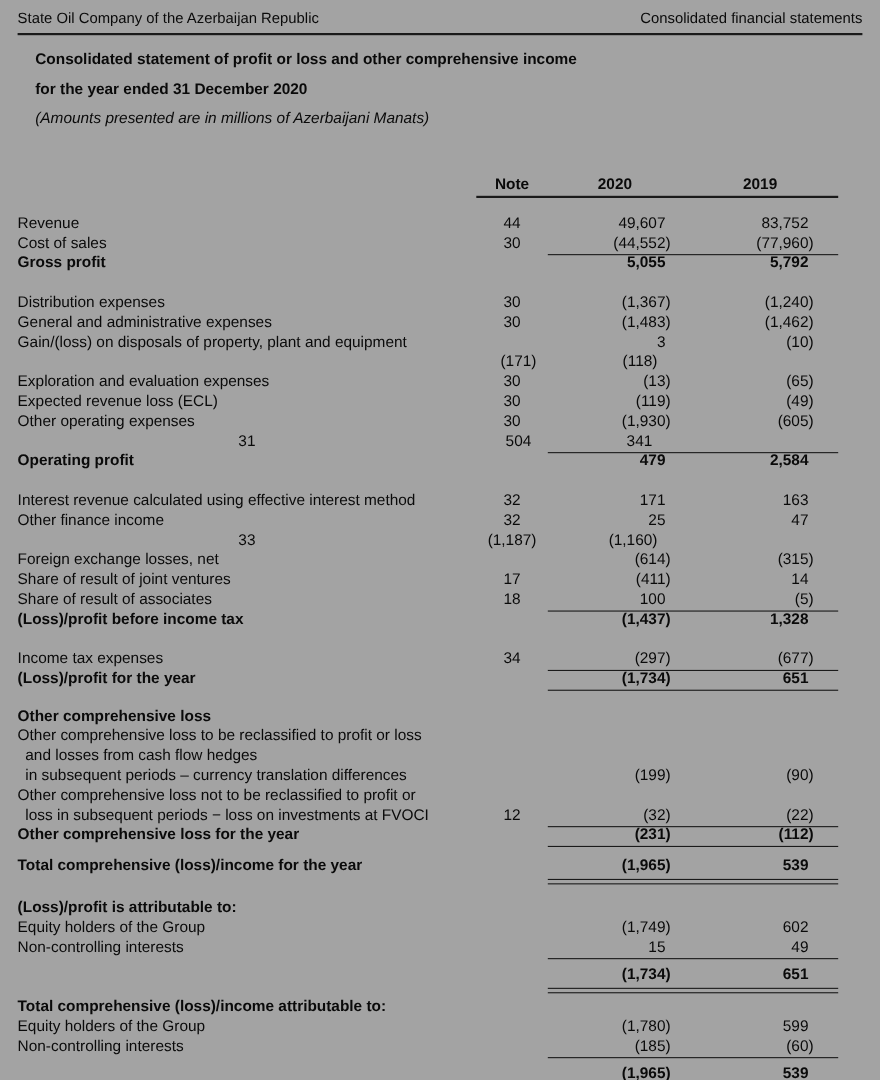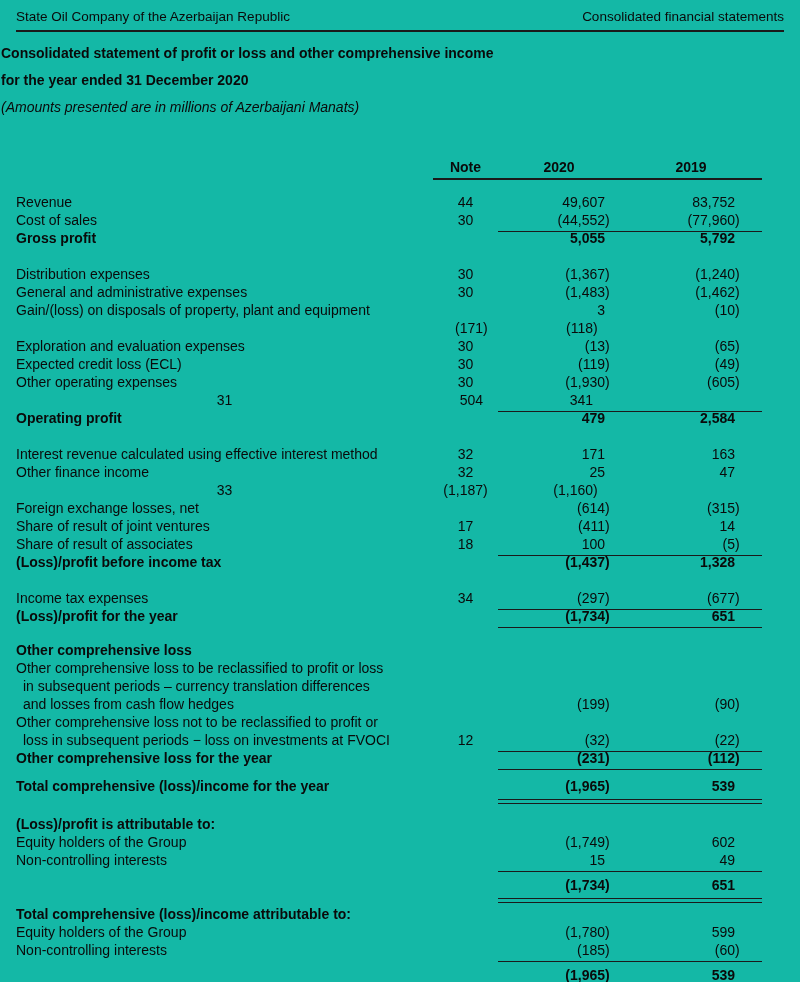--- a/index.html
+++ b/index.html
@@ -1,33 +1,33 @@
 <!DOCTYPE html>
 <html><head>
 <meta charset="utf-8">
 <style>
   html,body{margin:0;padding:0;background:#e8e8e8;}
   .page{
     position:relative;
     width:800px;height:982px;
-    background:#14b8a6;color:#0a0a0a;
+    background:#a3a3a3;color:#0a0a0a;
     font-family:"Liberation Sans","DejaVu Sans",sans-serif;
     overflow:hidden;
     margin:0 auto;
   }
   
   .topbar{
     margin:0 16px;
     padding:9px 0 5px 0;
     border-bottom:2px solid #1a1a1a;
     display:flex;justify-content:space-between;align-items:baseline;
     font-size:13.5px;line-height:16px;
   }
   
-  .titleblock{margin:12px 16px 0 1px;}
+  .titleblock{margin:12px 16px 0 32px;}
   .title-line{font-weight:bold;font-size:14px;line-height:18px;}
   .title-line2{font-weight:bold;font-size:14px;line-height:18px;margin-top:9px;}
   .units-note{font-style:italic;font-size:14px;line-height:17px;margin-top:10px;}
   
   .table{margin:28px 0 0 16px;width:746px;}
   .colhead{
     display:grid;grid-template-columns:417px 65px 122px 142px;
     font-weight:bold;font-size:14px;line-height:18px;margin-top:42px;
   }
   .colhead .ch{text-align:center;}
@@ -169,21 +169,21 @@
           <div class="val v2020">
             <span class="num">(13</span>
             <span class="pslot">)</span>
           </div>
           <div class="val v2019">
             <span class="num">(65</span>
             <span class="pslot">)</span>
           </div>
         </div>
         <div class="trow">
-          <div class="lab">Expected credit loss (ECL)</div>
+          <div class="lab">Expected revenue loss (ECL)</div>
           <div class="note">30</div>
           <div class="val v2020">
             <span class="num">(119</span>
             <span class="pslot">)</span>
           </div>
           <div class="val v2019">
             <span class="num">(49</span>
             <span class="pslot">)</span>
           </div>
         </div>
@@ -344,22 +344,22 @@
             <span class="pslot"></span>
           </div>
           <div class="val v2019">
             <span class="num"></span>
             <span class="pslot"></span>
           </div>
         </div>
         <div class="trow">
           <div class="lab">
             <div>Other comprehensive loss to be reclassified to profit or loss</div>
+            <div class="cont">and losses from cash flow hedges</div>
             <div class="cont">in subsequent periods – currency translation differences</div>
-            <div class="cont">and losses from cash flow hedges</div>
           </div>
           <div class="note"></div>
           <div class="val v2020">
             <span class="num">(199</span>
             <span class="pslot">)</span>
           </div>
           <div class="val v2019">
             <span class="num">(90</span>
             <span class="pslot">)</span>
           </div>

